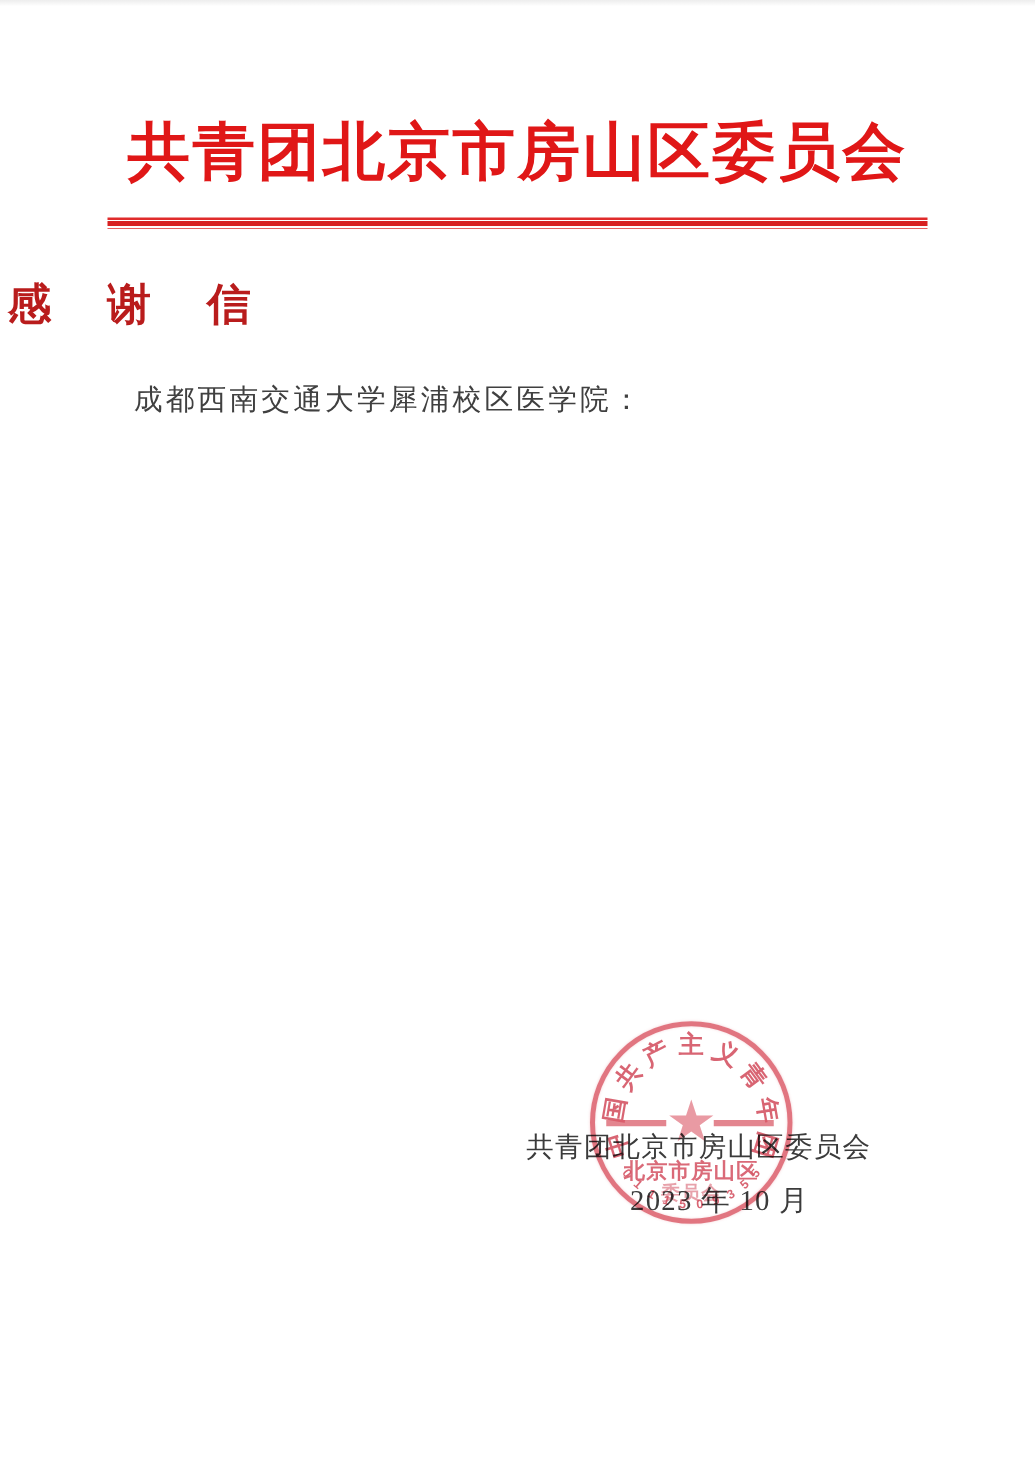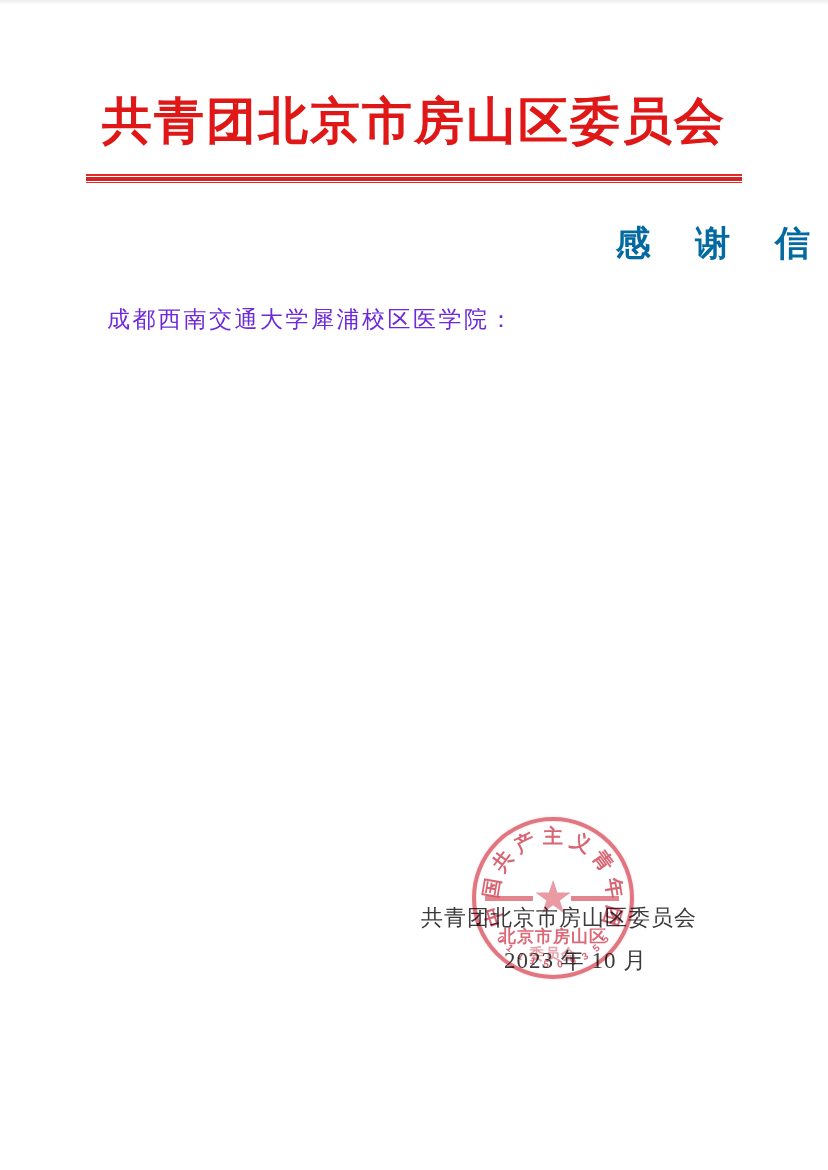--- a/index.html
+++ b/index.html
@@ -34,34 +34,34 @@
     position: absolute; top: 174px; left: 86px; width: 656px; height: 9px;
     background: linear-gradient(to bottom,
       #e02b2b 0px, #e02b2b 2px,
       #ffffff 2px, #ffffff 3px,
       #d82222 3px, #d82222 7px,
       #ffffff 7px, #ffffff 8px,
       #e02b2b 8px, #e02b2b 9px);
   }
   .doc-title {
     position: absolute; top: 220px; left: 0; width: 100%;
-    text-align: right;
+    text-align: left;
     font-weight: bold;
     font-size: 35px;
     letter-spacing: 18px;
-    padding-left: 18px; 
-    color: #0369a1;
+    padding-left: 6px; 
+    color: #b91c1c;
     white-space: nowrap;
   }
   .body-text {
     position: absolute; top: 300px; left: 107px; width: 624px;
     font-size: 23px;
     line-height: 40px;
     letter-spacing: 2.5px;
-    color: #6d28d9;
+    color: #404040;
     text-align: justify;
   }
   .body-text .salutation { text-indent: 0; }
   .body-text p.para { text-indent: 1.5em; }
   .signature {
     position: absolute; top: 903px; right: 131px;
     font-size: 22px; letter-spacing: 1px;
     color: #3b3b3b; white-space: nowrap; z-index: 2;
   }
   .date-line {

